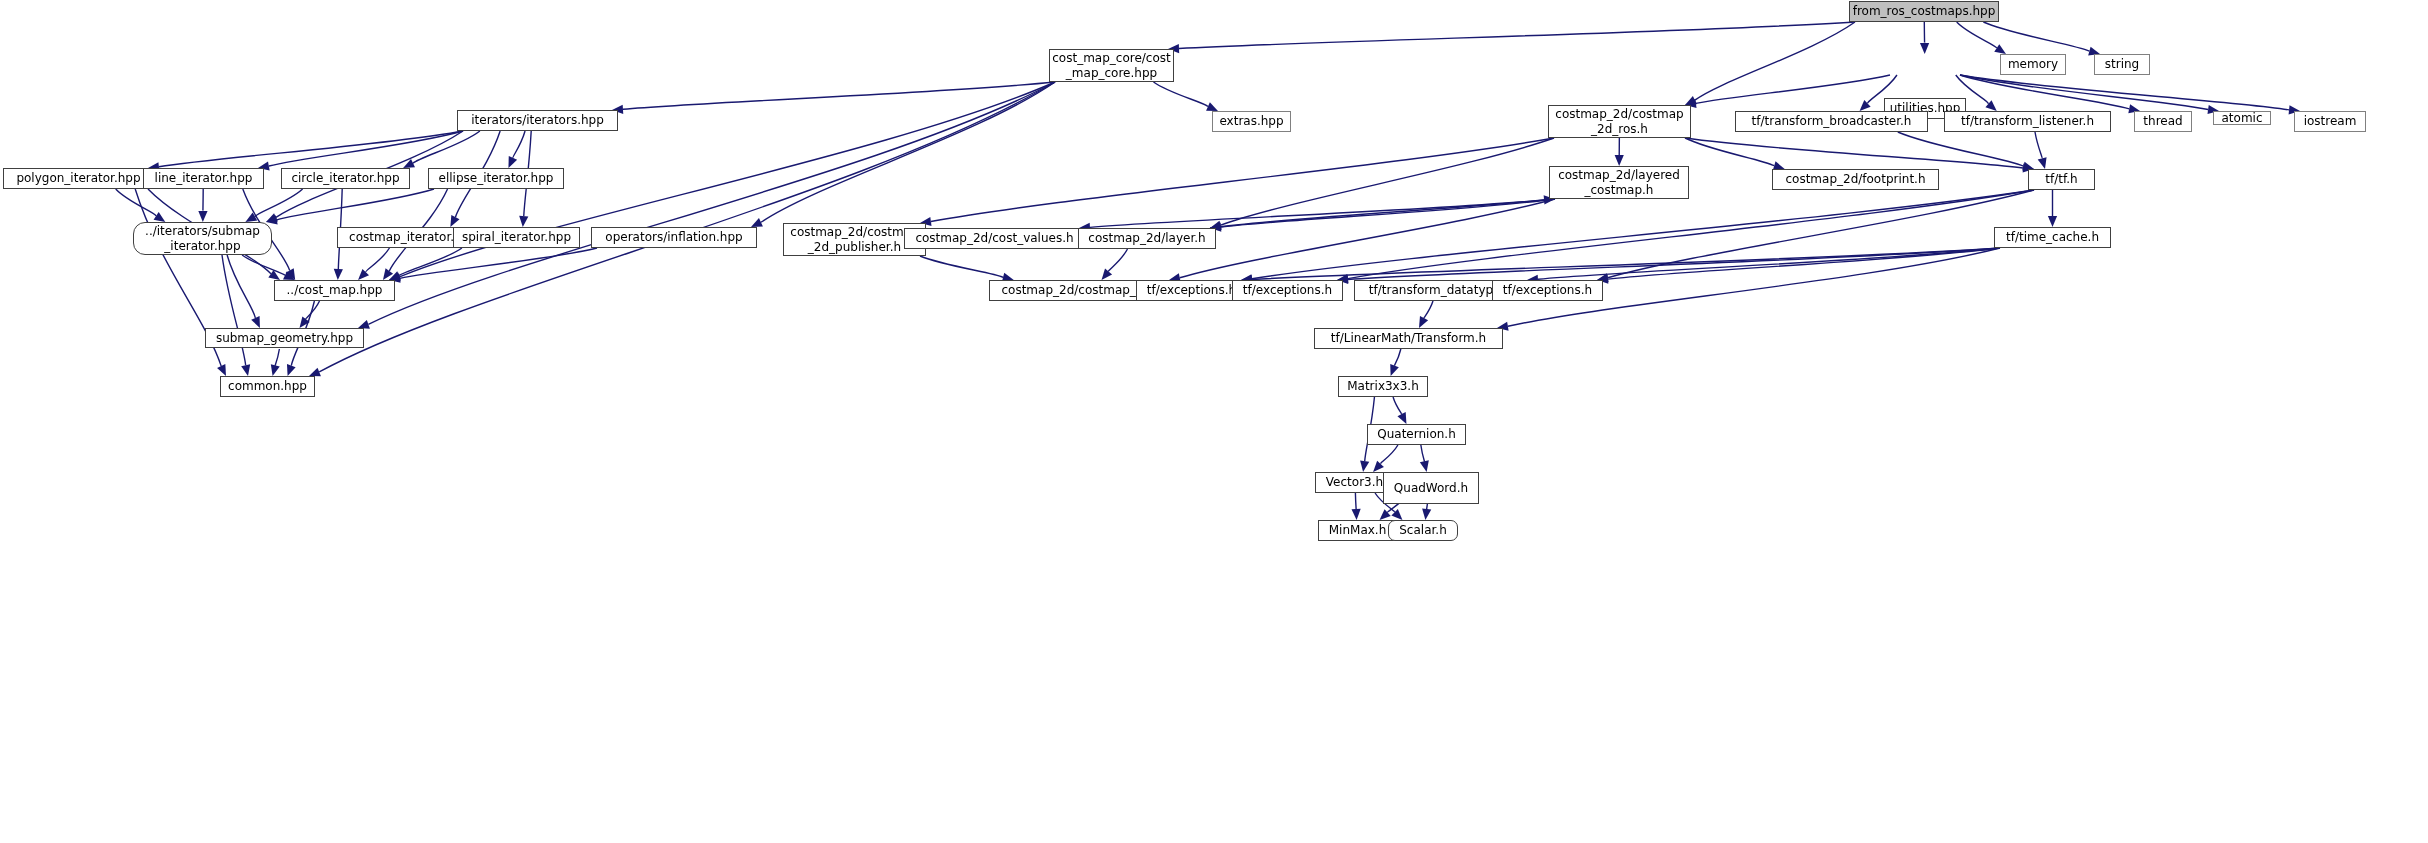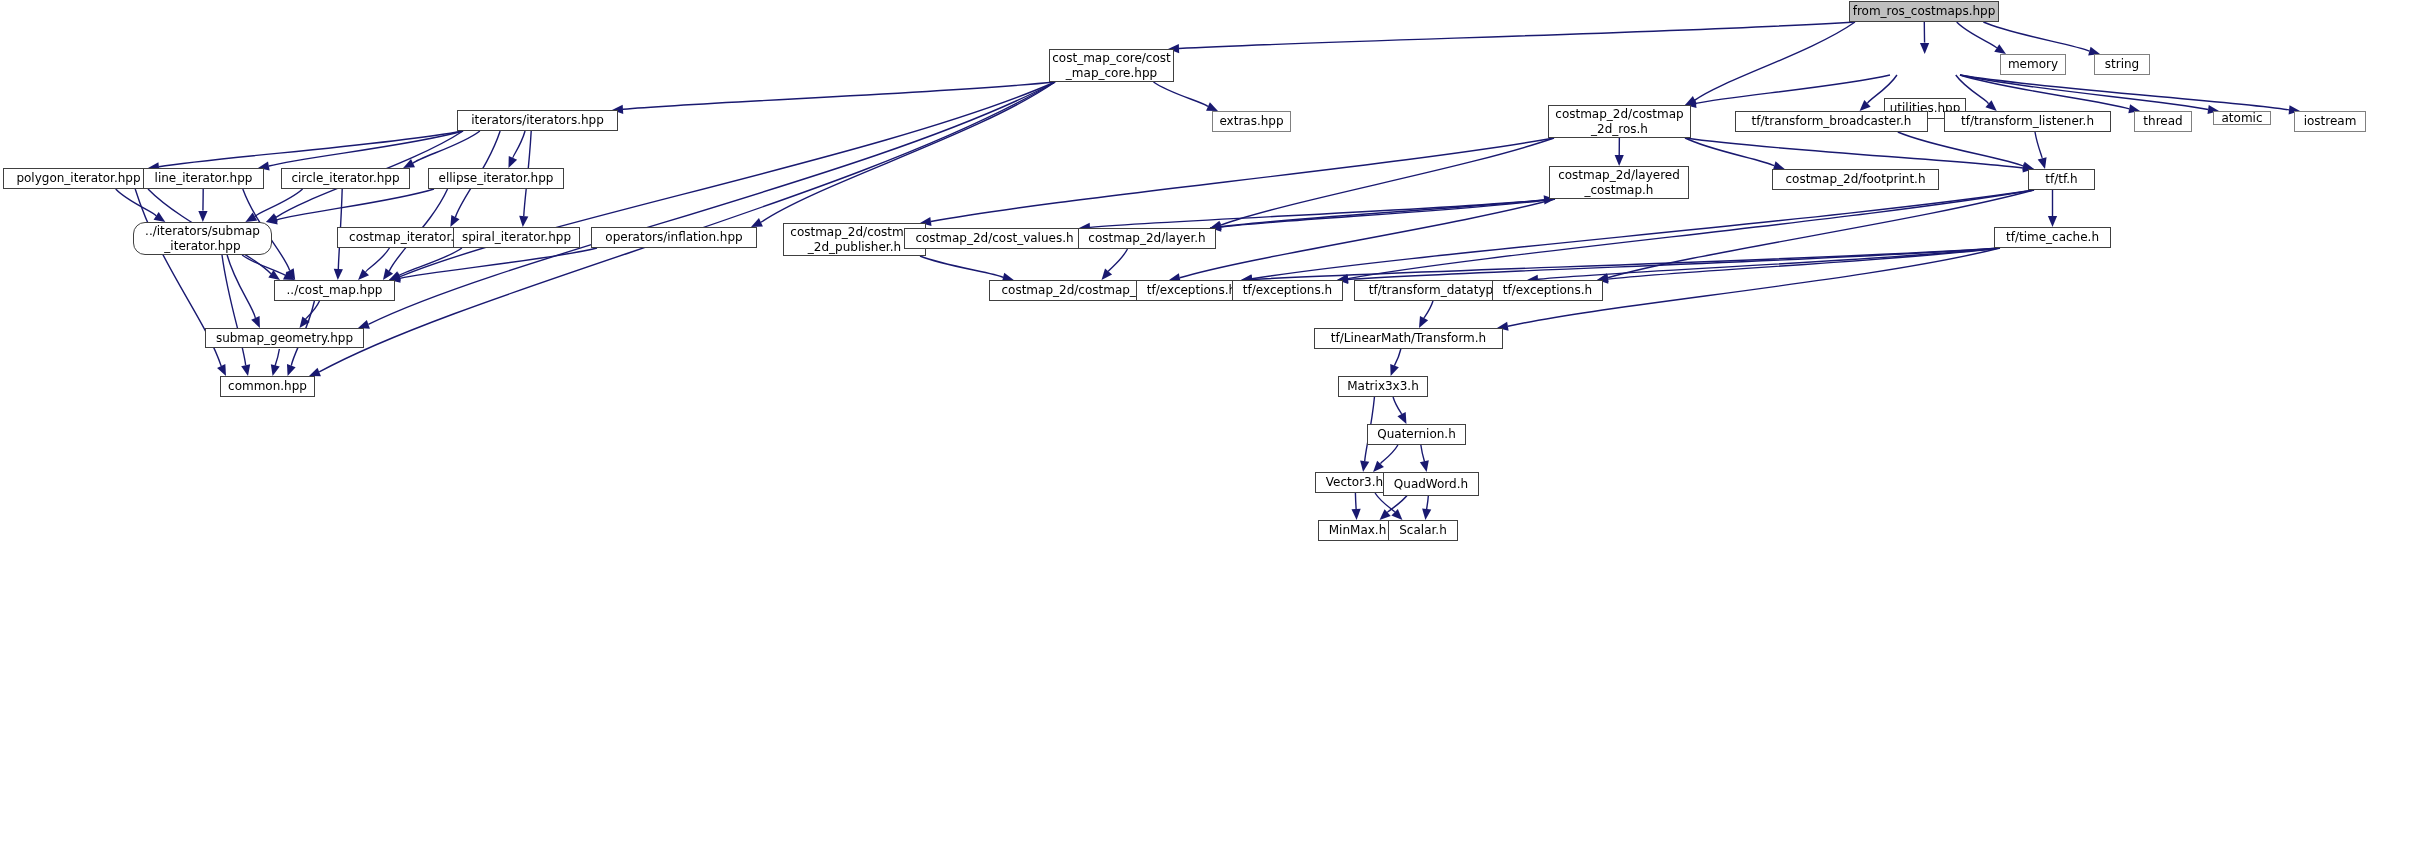--- a/index.html
+++ b/index.html
@@ -207,17 +207,17 @@
       <div class="node solid" style="left: 1136px; top: 280px; width: 111px; height: 21px;">tf/exceptions.h</div>
       <div class="node solid" style="left: 1232px; top: 280px; width: 111px; height: 21px;">tf/exceptions.h</div>
       <div class="node solid" style="left: 1354px; top: 280px; width: 179px; height: 21px;">tf/transform_datatypes.h</div>
       <div class="node solid" style="left: 1492px; top: 280px; width: 111px; height: 21px;">tf/exceptions.h</div>
       <div class="node solid" style="left: 205px; top: 328px; width: 159px; height: 20px;">submap_geometry.hpp</div>
       <div class="node solid" style="left: 1314px; top: 328px; width: 189px; height: 21px;">tf/LinearMath/Transform.h</div>
       <div class="node solid" style="left: 220px; top: 376px; width: 95px; height: 21px;">common.hpp</div>
       <div class="node solid" style="left: 1338px; top: 376px; width: 90px; height: 21px;">Matrix3x3.h</div>
       <div class="node solid" style="left: 1367px; top: 424px; width: 99px; height: 21px;">Quaternion.h</div>
       <div class="node solid" style="left: 1315px; top: 472px; width: 79px; height: 21px;">Vector3.h</div>
-      <div class="node solid" style="left: 1383px; top: 472px; width: 96px; height: 24px;">QuadWord.h</div>
+      <div class="node solid" style="left: 1383px; top: 472px; width: 96px; height: 32px;">QuadWord.h</div>
       <div class="node solid" style="left: 1318px; top: 520px; width: 79px; height: 21px;">MinMax.h</div>
-      <div class="node solid" style="left: 1388px; top: 520px; width: 70px; height: 21px;">Scalar.h</div>
+      <div class="node solid" style="left: 1388px; top: 520px; width: 70px; height: 21px; border-radius: 7px;">Scalar.h</div>
     </div>
 </div>
 
 </body></html>

